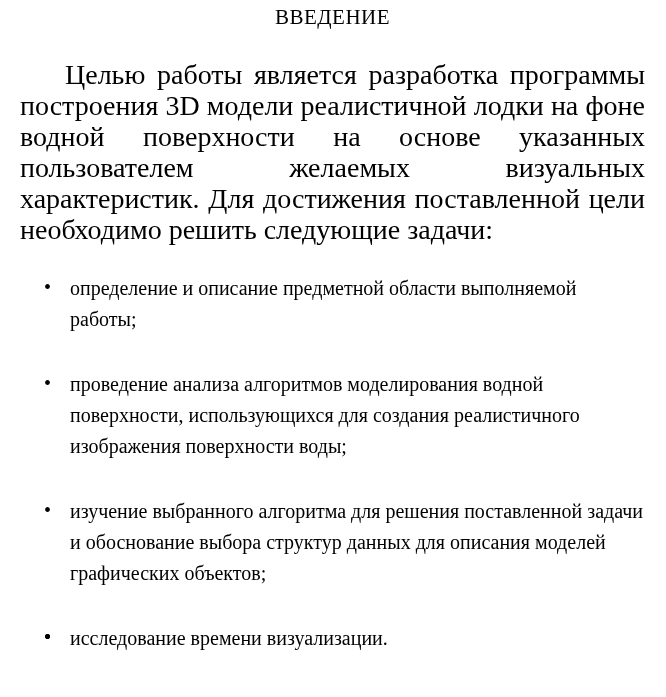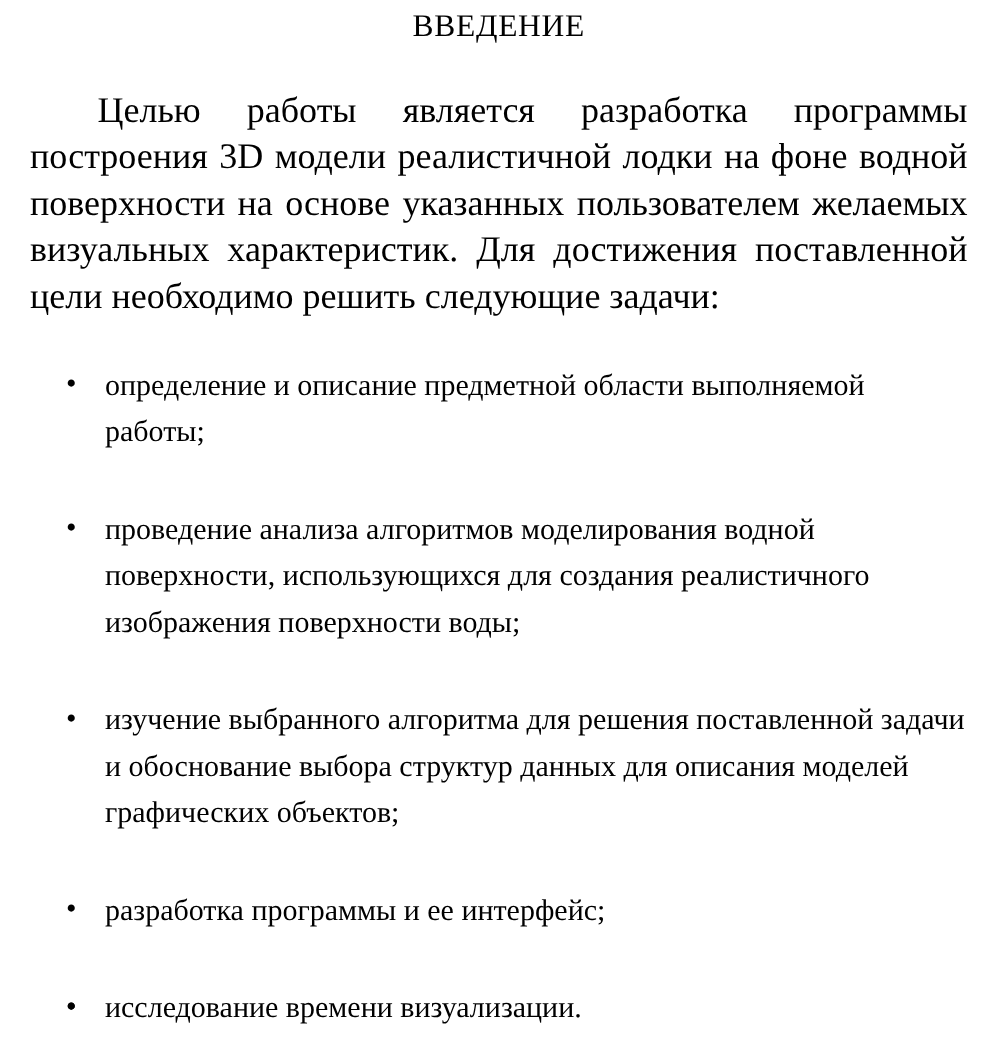--- a/index.html
+++ b/index.html
@@ -25,21 +25,21 @@
     display: block;
     text-align: center;
     font-size: 21px;
     line-height: 30px;
     font-weight: normal;
     margin: 0;
     letter-spacing: 0.5px;
   }
   .intro {
     margin: 27px 0 0 0;
-    font-size: 24px;
+    font-size: 28px;
     line-height: 31px;
     text-align: justify;
     text-indent: 45px;
   }
   ul.tasks {
     list-style: none;
     margin: 28px 0 0 0;
     padding: 0;
     font-size: 20px;
     line-height: 31px;
@@ -76,21 +76,20 @@
     <li>
       <span class="bullet">•</span>
       <span>проведение анализа алгоритмов моделирования водной поверхности, использующихся для создания реалистичного изображения поверхности воды;</span>
     </li>
     <li>
       <span class="bullet">•</span>
       <span>изучение выбранного алгоритма для решения поставленной задачи и обоснование выбора структур данных для описания моделей графических объектов;</span>
     </li>
     <li>
       <span class="bullet">•</span>
-      <span>разработка программы и ее интерфейс;</span>
     </li>
     <li>
       <span class="bullet">•</span>
     </li>
     <li>
       <span class="bullet">•</span>
       <span>исследование времени визуализации.</span>
     </li>
   </ul>
 

